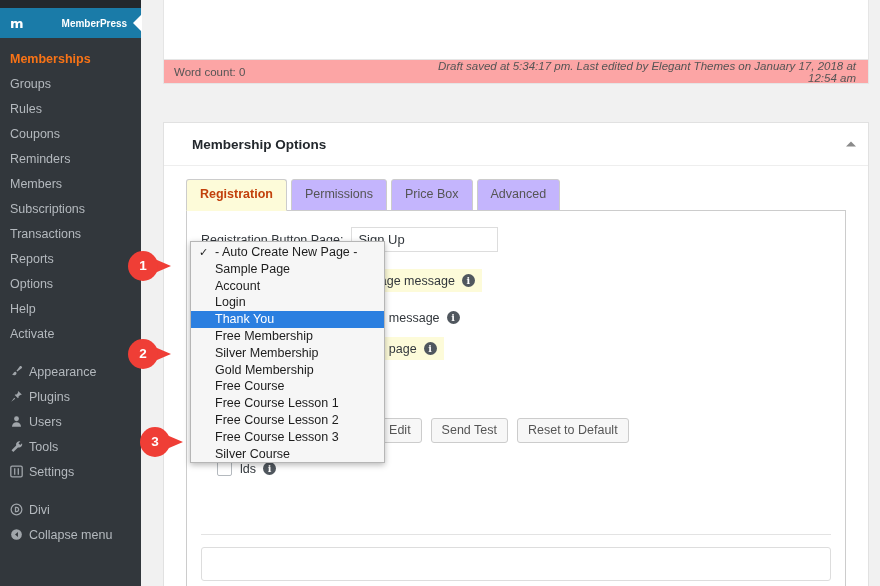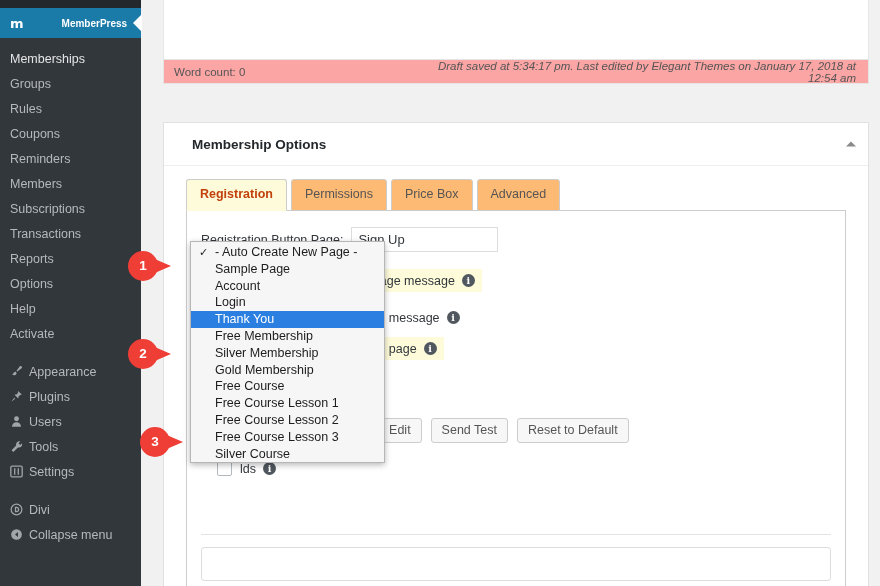--- a/index.html
+++ b/index.html
@@ -68,21 +68,21 @@
   .menu-item {
     display: flex;
     align-items: center;
     height: 25px;
     padding-left: 10px;
     box-sizing: border-box;
     color: #b4b9be;
     font-size: 12.5px;
     cursor: pointer;
   }
-  .menu-item.active { color: #e5e5e5; font-weight: normal; text-align: center; }
+  .menu-item.active { color: #f97316; font-weight: bold; text-align: center; }
   .menu-item .mi-icon {
     width: 19px;
     font-size: 12px;
     color: #a0a5aa;
     display: inline-block;
     flex: 0 0 19px;
     line-height: 1;
   }
   .menu-item .mi-icon svg { display:block; }
   .menu-item.noicon { padding-left: 10px; }
@@ -161,21 +161,21 @@
   
   .tabs {
     display: flex;
     align-items: flex-end;
     position: relative;
     z-index: 2;
     margin-bottom: -1px;
   }
   .tab {
     border: 1px solid #ccc;
-    background: #fdba74;
+    background: #c4b5fd;
     color: #555;
     font-size: 12.5px;
     padding: 7px 13px 8px 13px;
     margin-right: 4px;
     border-radius: 3px 3px 0 0;
     cursor: pointer;
     box-sizing: border-box;
     line-height: 1.2;
   }
   .tab.active {

